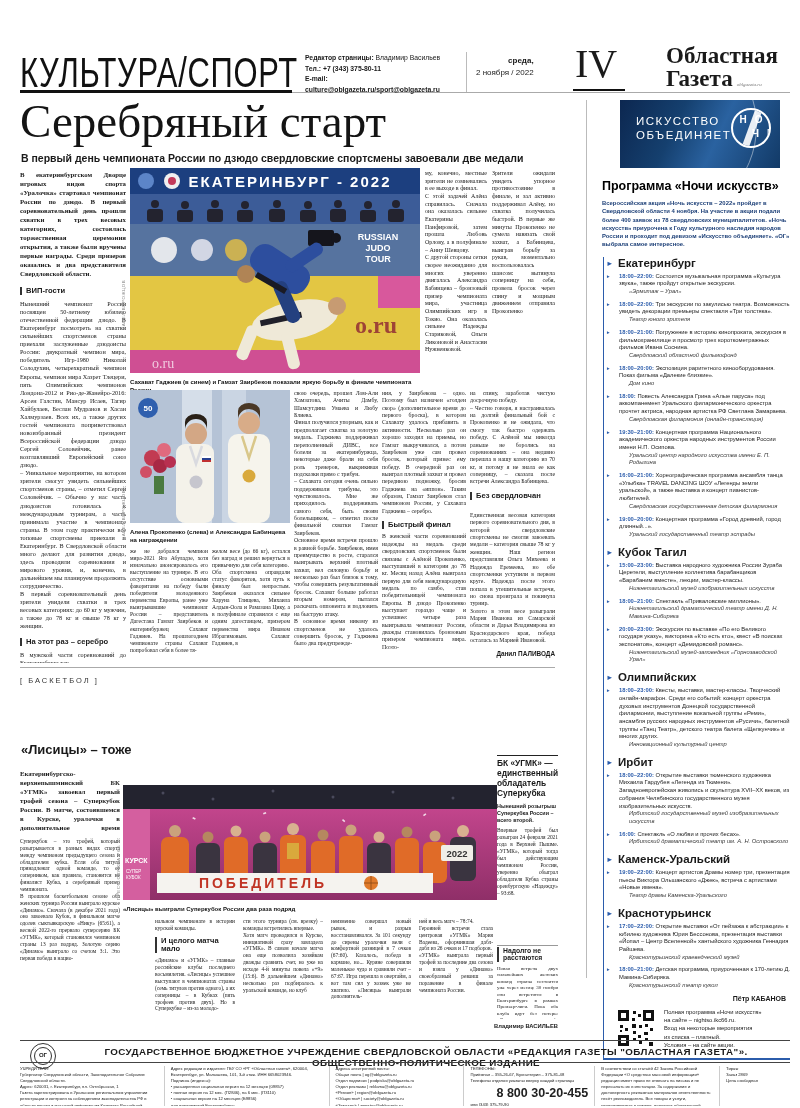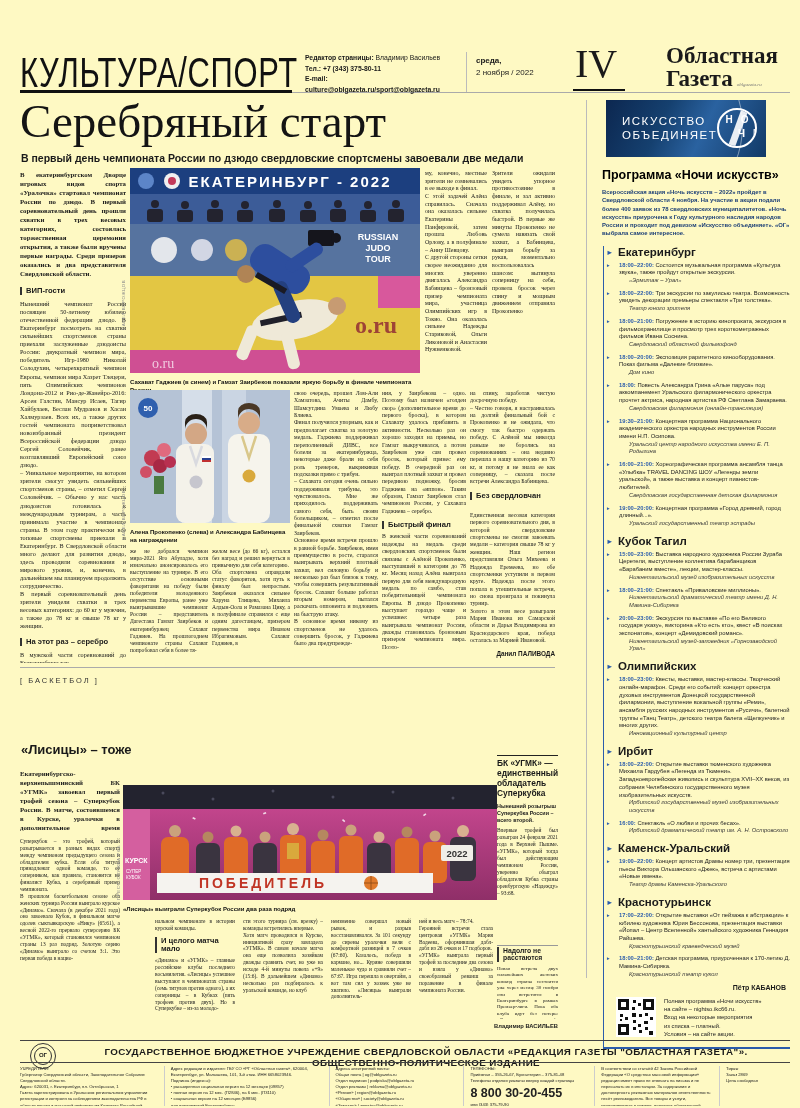--- a/index.html
+++ b/index.html
@@ -1,16 +1,16 @@
 <!DOCTYPE html>
 <html><head>
 <meta charset="utf-8">
 <style>
   html,body{margin:0;padding:0;background:#9a9a9a;}
-  .page{position:relative;width:800px;height:1108px;background:#fef9c3;margin:0 auto;
+  .page{position:relative;width:800px;height:1108px;background:#ffffff;margin:0 auto;
         font-family:"Liberation Serif",serif;color:#1a1a1a;overflow:hidden;}
   .abs{position:absolute;}
   .sans{font-family:"Liberation Sans",sans-serif;}
   .b{font-weight:bold;}
   .jt{text-align:justify;}
   .ml{white-space:pre-line;}
   .clip{overflow:hidden;}
   .rule{background:#aaa;}
   .body62{font-size:6.2px;line-height:1.3;}
   .body60{font-size:6px;line-height:1.28;}
@@ -26,21 +26,21 @@
   .vcred{font-family:"Liberation Sans",sans-serif;font-size:4.4px;color:#8b8b8b;letter-spacing:.6px;
          writing-mode:vertical-rl;transform:rotate(180deg);}
   
   .kicker-big{font-family:"Liberation Sans",sans-serif;font-size:43px;font-weight:400;letter-spacing:1px;
               transform:scaleX(.72);transform-origin:left top;white-space:nowrap;color:#111;}
   .hl1{font-size:47px;line-height:1;color:#141414;}
   .hl2{font-size:39px;line-height:1;color:#141414;}
   .deck{font-family:"Liberation Sans",sans-serif;font-weight:bold;font-size:10.5px;}
   
   .sb{font-family:"Liberation Sans",sans-serif;}
-  .nb{position:relative;width:160px;height:57px;margin-left:6px;overflow:hidden;
+  .nb{position:relative;width:160px;height:68px;margin-left:20px;overflow:hidden;
       background:linear-gradient(115deg,#0c2750 0%,#15406f 35%,#2a62a0 60%,#123a67 100%);}
   .nb::before{content:"";position:absolute;left:-55px;top:-70px;width:190px;height:190px;
       border:1px solid rgba(255,255,255,.45);border-radius:50%;}
   .nb::after{content:"";position:absolute;left:-80px;top:-95px;width:250px;height:250px;
       border:1px solid rgba(255,255,255,.3);border-radius:50%;}
   .nb-t{position:absolute;left:16px;top:15px;color:#fff;font-size:11.5px;line-height:1.2;letter-spacing:1.5px;}
   .nlogo{position:absolute;right:9px;top:8px;width:36px;height:36px;border:2px solid #fff;border-radius:50%;
          color:#fff;font-weight:bold;font-size:10px;text-align:center;overflow:hidden;}
   .nlogo .strip{position:absolute;left:15px;top:-5px;width:7px;height:50px;background:rgba(255,255,255,.9);
          transform:rotate(20deg);}
@@ -63,21 +63,21 @@
   
   .bbox{border-top:1.5px solid #222;border-bottom:1px solid #999;padding-top:3px;}
   .bbox-title{font-family:"Liberation Sans",sans-serif;font-weight:bold;font-size:8.4px;line-height:1.18;}
   .bbox-p1{font-family:"Liberation Sans",sans-serif;font-weight:bold;font-size:5.4px;line-height:1.3;margin-top:4px;}
   .bbox-p2{font-size:5.4px;line-height:1.3;margin-top:3px;}
   
   .ft-title{font-family:"Liberation Sans",sans-serif;font-weight:bold;font-size:9.8px;letter-spacing:.4px;}
   .ft-cols{display:flex;font-family:"Liberation Sans",sans-serif;font-size:4.2px;line-height:1.45;color:#222;}
   .ft-col{padding:0 6px;border-left:1px solid #ccc;overflow:hidden;}
   .ft-col:first-child{border-left:none;padding-left:0;}
-  .ft-phone{font-size:12.5px;font-weight:bold;white-space:nowrap;}
+  .ft-phone{font-size:12.5px;font-weight:bold;white-space:nowrap;text-align:right;}
   .stamp{width:24px;height:24px;border:1.6px solid #333;border-radius:50%;position:relative;}
   .stamp::before{content:"";position:absolute;left:3px;top:3px;right:3px;bottom:3px;border:.8px solid #333;border-radius:50%;}
   .stamp span{position:absolute;left:0;top:8px;width:100%;text-align:center;font-size:6px;font-weight:bold;
               font-family:"Liberation Sans",sans-serif;}
 </style>
 </head>
 <body>
 
 <div class="page">
 
@@ -88,21 +88,21 @@
   <div class="abs rule" style="left:292px;top:92px;width:498px;height:1px;"></div>
 
   <div class="abs sans" style="left:305px;top:53px;width:155px;font-size:6.8px;line-height:1.55;">
     <div><span class="b">Редактор страницы:</span>
       <span>Владимир Васильев</span></div>
     <div class="b">Тел.: +7 (343) 375-80-11</div>
     <div class="b">E-mail: culture@oblgazeta.ru/sport@oblgazeta.ru</div>
   </div>
   <div class="abs" style="left:466px;top:52px;width:1px;height:40px;background:#bbb;"></div>
 
-  <div class="abs sans" style="left:476px;top:55px;font-size:8px;line-height:1.5;">
+  <div class="abs sans" style="left:476px;top:55px;font-size:8px;line-height:1.5;text-align:right;">
     <div class="b">среда,</div>
     <div>2 ноября / 2022</div>
   </div>
 
   <div class="abs" style="left:575px;top:44px;font-size:40px;line-height:1;">IV</div>
   <div class="abs" style="left:573px;top:89px;width:52px;height:2px;background:#111;"></div>
 
   <div class="abs" style="left:666px;top:44px;width:124px;">
     <div class="b" style="font-size:23px;line-height:1;">Областная</div>
     <div>

